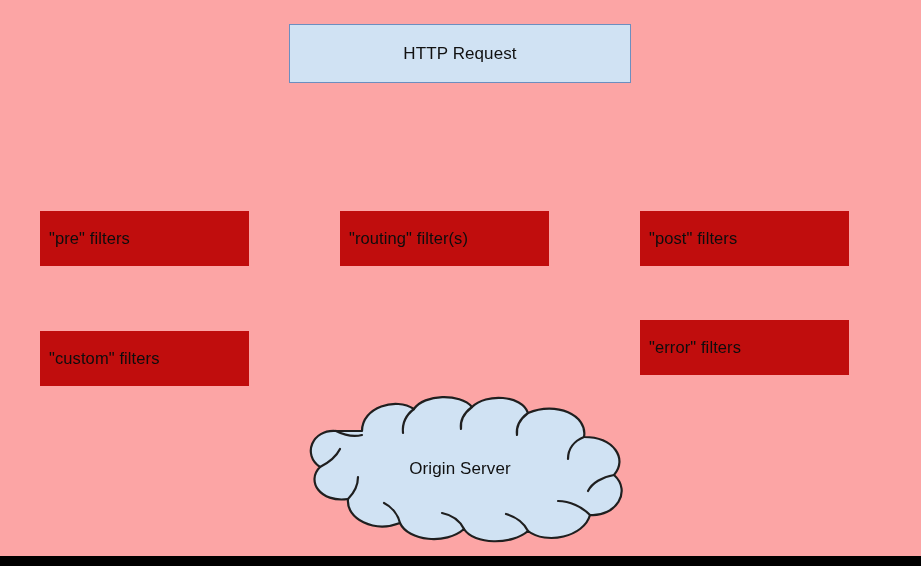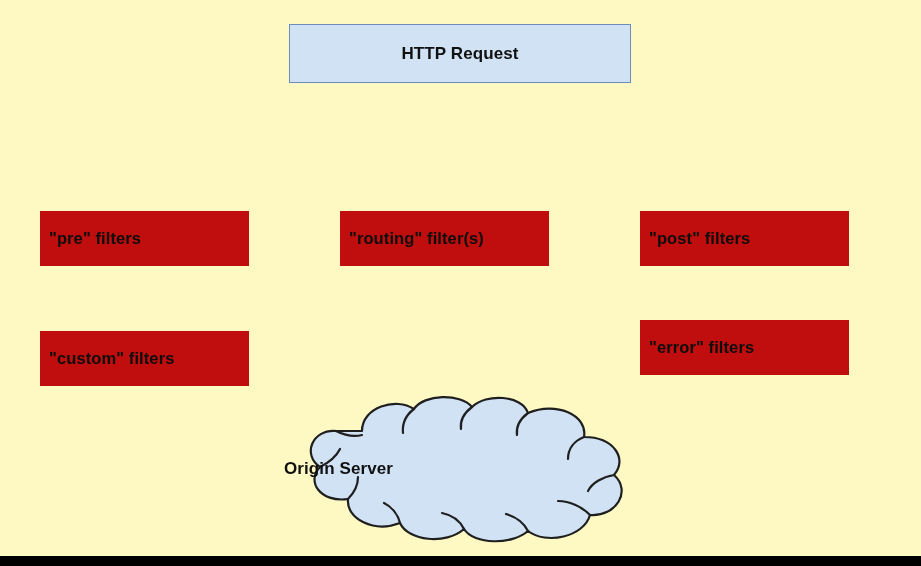--- a/index.html
+++ b/index.html
@@ -10,22 +10,21 @@
   body {
     width: 921px;
     height: 566px;
     overflow: hidden;
     font-family: "Liberation Sans", sans-serif;
   }
   #canvas {
     position: relative;
     width: 921px;
     height: 556px;
-    background: #fef9c3;
-    font-weight: bold;
+    background: #fca5a5;
   }
   .node {
     position: absolute;
     box-sizing: border-box;
   }
   .box {
     display: flex;
     align-items: center;
   }
   .box-http {
@@ -72,21 +71,21 @@
     height: 152px;
   }
   .cloud-label {
     position: absolute;
     left: 0;
     top: 0;
     width: 352px;
     height: 152px;
     display: flex;
     align-items: center;
-    justify-content: flex-start;
+    justify-content: center;
     pointer-events: none;
   }
   .cloud-label span {
     color: #111111;
     font-size: 17px;
     letter-spacing: 0.1px;
   }
 </style>
 </head>
 <body>

